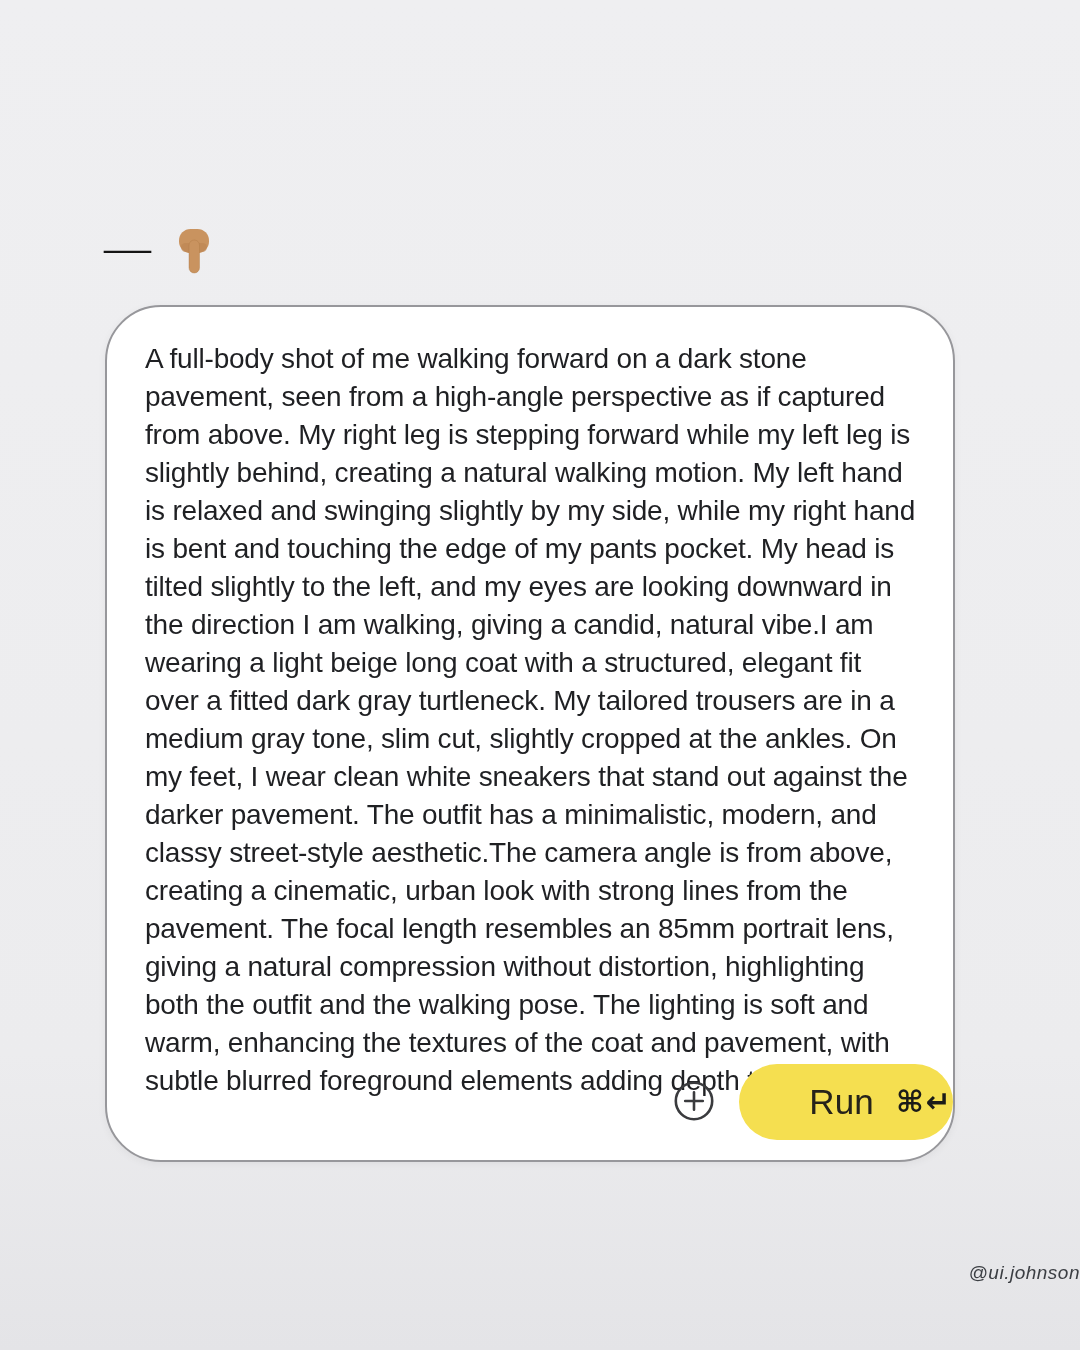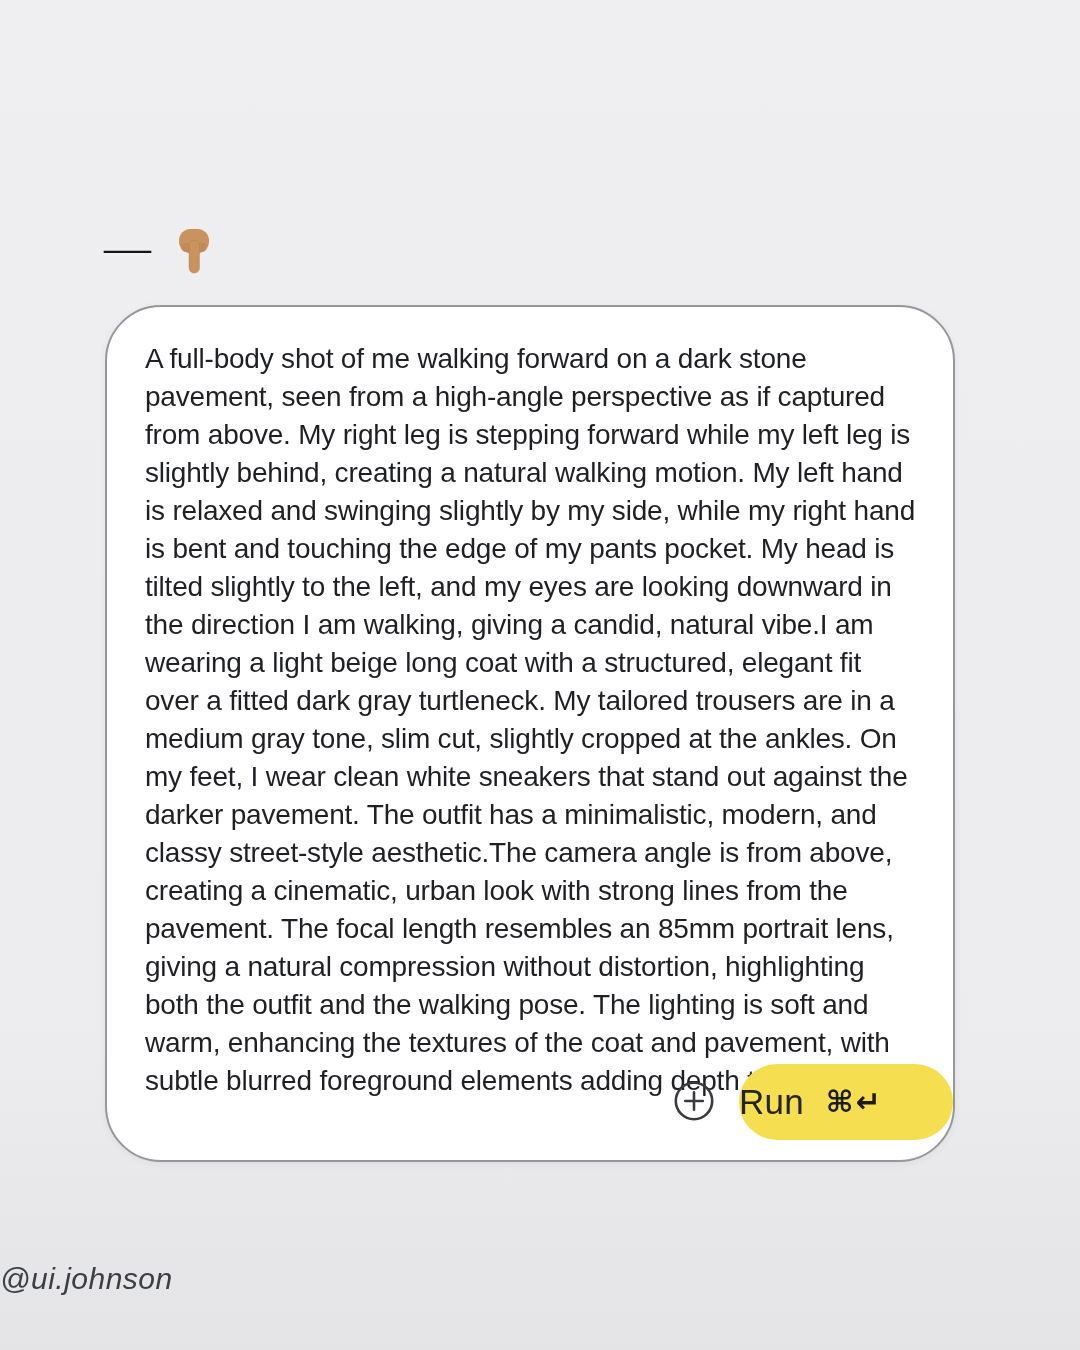--- a/index.html
+++ b/index.html
@@ -71,21 +71,21 @@
     position: absolute;
     left: 632px;
     top: 757px;
     width: 214px;
     height: 76px;
     background: #F5DF50;
     border: none;
     border-radius: 38px;
     display: flex;
     align-items: center;
-    justify-content: flex-start;
+    justify-content: flex-end;
     gap: 22px;
     cursor: pointer;
   }
   .run-label {
     font-size: 35px;
     font-weight: 500;
     color: #26231A;
     letter-spacing: 0.2px;
   }
   .run-shortcut {
@@ -94,22 +94,22 @@
     font-weight: 700;
     color: #1B1B18;
     letter-spacing: 2px;
     transform: translateY(-1px);
   }
   .watermark {
     position: absolute;
     left: 0;
     right: 0;
     top: 1262px;
-    text-align: left;
-    font-size: 30px;
+    text-align: right;
+    font-size: 19px;
     font-style: italic;
     font-weight: 500;
     color: #3B3E43;
     letter-spacing: 0.5px;
   }
 </style>
 </head>
 <body>
 
 <div class="canvas">

